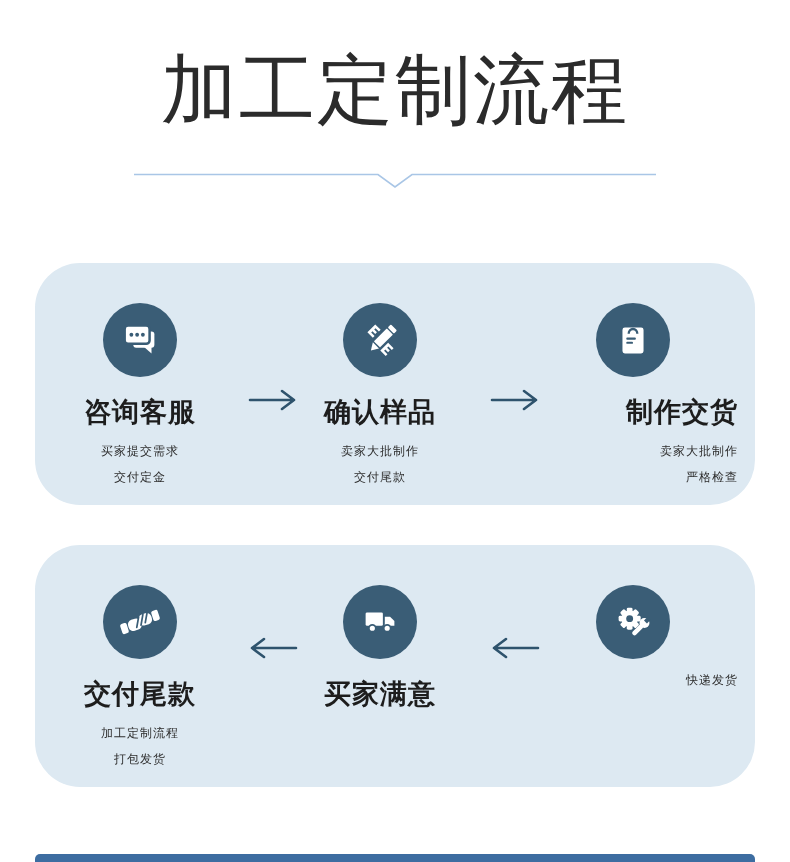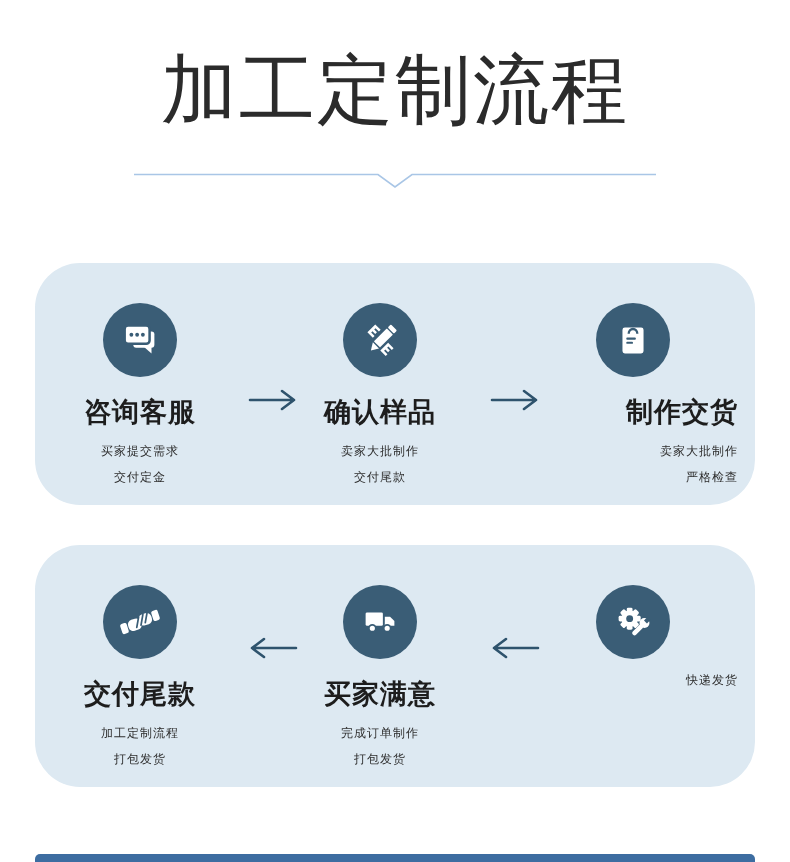--- a/index.html
+++ b/index.html
@@ -161,24 +161,20 @@
     <div class="step step-1">
       <div class="circle">
         <svg width="46" height="46" viewBox="0 0 48 48">
           <rect class="ic-w" x="9" y="14" width="18" height="14" rx="1.5"></rect>
           <path class="ic-w" d="M29 18.5 h5.5 l4.5 4.5 v5 h-10 Z"></path>
           <circle class="ic-w" cx="16" cy="30.5" r="3.6" stroke="var(--circle,#3a5d76)" stroke-width="1.8"></circle>
           <circle class="ic-w" cx="31.5" cy="30.5" r="3.6" stroke="var(--circle,#3a5d76)" stroke-width="1.8"></circle>
         </svg>
       </div>
       <div class="step-title">买家满意</div>
-      <div class="step-desc">
-        <div>完成订单制作</div>
-        <div>打包发货</div>
-      </div>
     </div>
 
     <div class="arrow row2 a2">
       <svg width="50" height="26" viewBox="0 0 50 26">
           <path d="M48 13 H4 M16 4 L4 13 L16 22"></path>
         </svg>
     </div>
 
     <div class="step step-2">
       <div class="circle">

